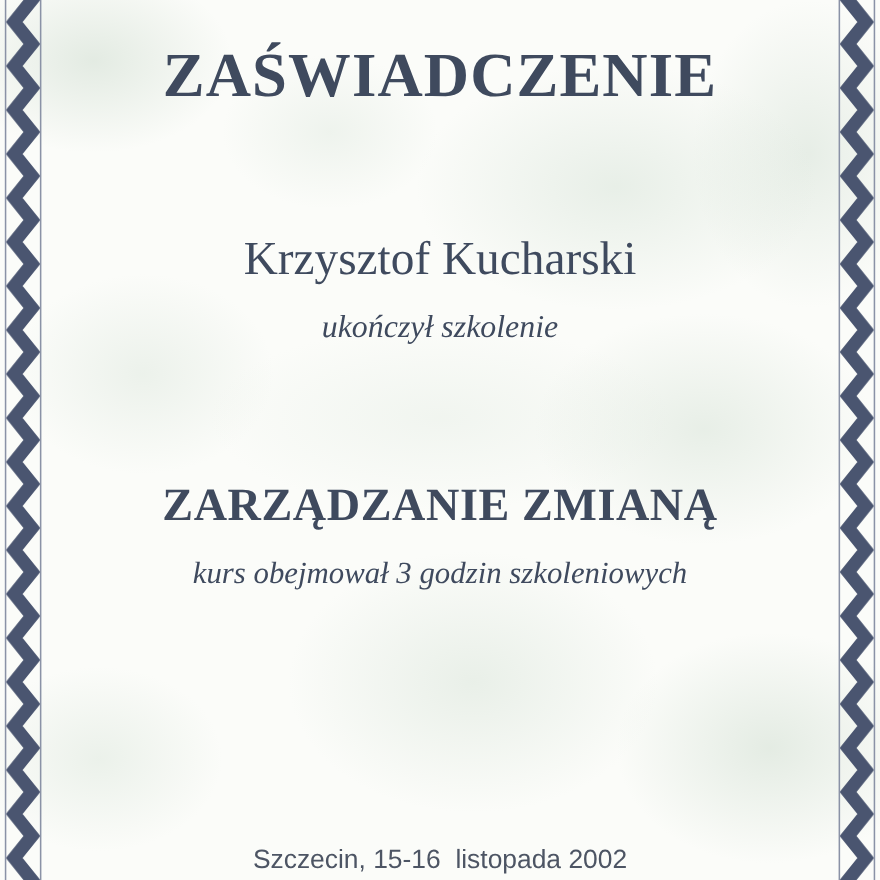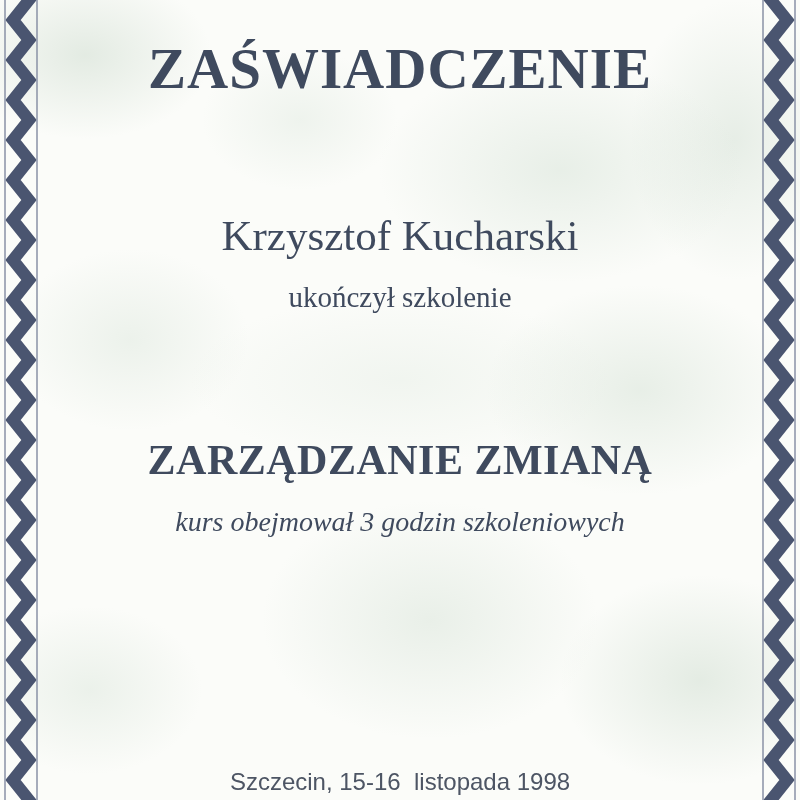--- a/index.html
+++ b/index.html
@@ -51,20 +51,21 @@
   .recipient {
     top: 211px;
     font-family: "Liberation Serif", "DejaVu Serif", serif;
     font-weight: normal;
     font-size: 43px;
   }
   .completion {
     top: 281px;
     font-family: "Liberation Serif", "DejaVu Serif", serif;
     font-size: 29px;
+    font-style: italic;
   }
   .course {
     top: 436px;
     font-family: "Liberation Serif", "DejaVu Serif", serif;
     font-weight: bold;
     font-size: 42px;
     letter-spacing: 0.5px;
   }
   .hours {
     top: 506px;
@@ -108,15 +109,15 @@
       <line x1="1" y1="0" x2="1" y2="800" stroke="#8a92a6" stroke-width="1.5"></line>
       <line x1="33" y1="0" x2="33" y2="800" stroke="#8a92a6" stroke-width="1.5"></line>
     </svg>
   </div>
 
   <div class="textline title">ZAŚWIADCZENIE</div>
   <div class="textline recipient">Krzysztof Kucharski</div>
   <div class="textline completion">ukończył szkolenie</div>
   <div class="textline course">ZARZĄDZANIE ZMIANĄ</div>
   <div class="textline hours">kurs obejmował 3 godzin szkoleniowych</div>
-  <div class="textline footer">Szczecin, 15-16  listopada 1998</div>
+  <div class="textline footer">Szczecin, 15-16  listopada 2002</div>
 
 </div>
 
 </body></html>

